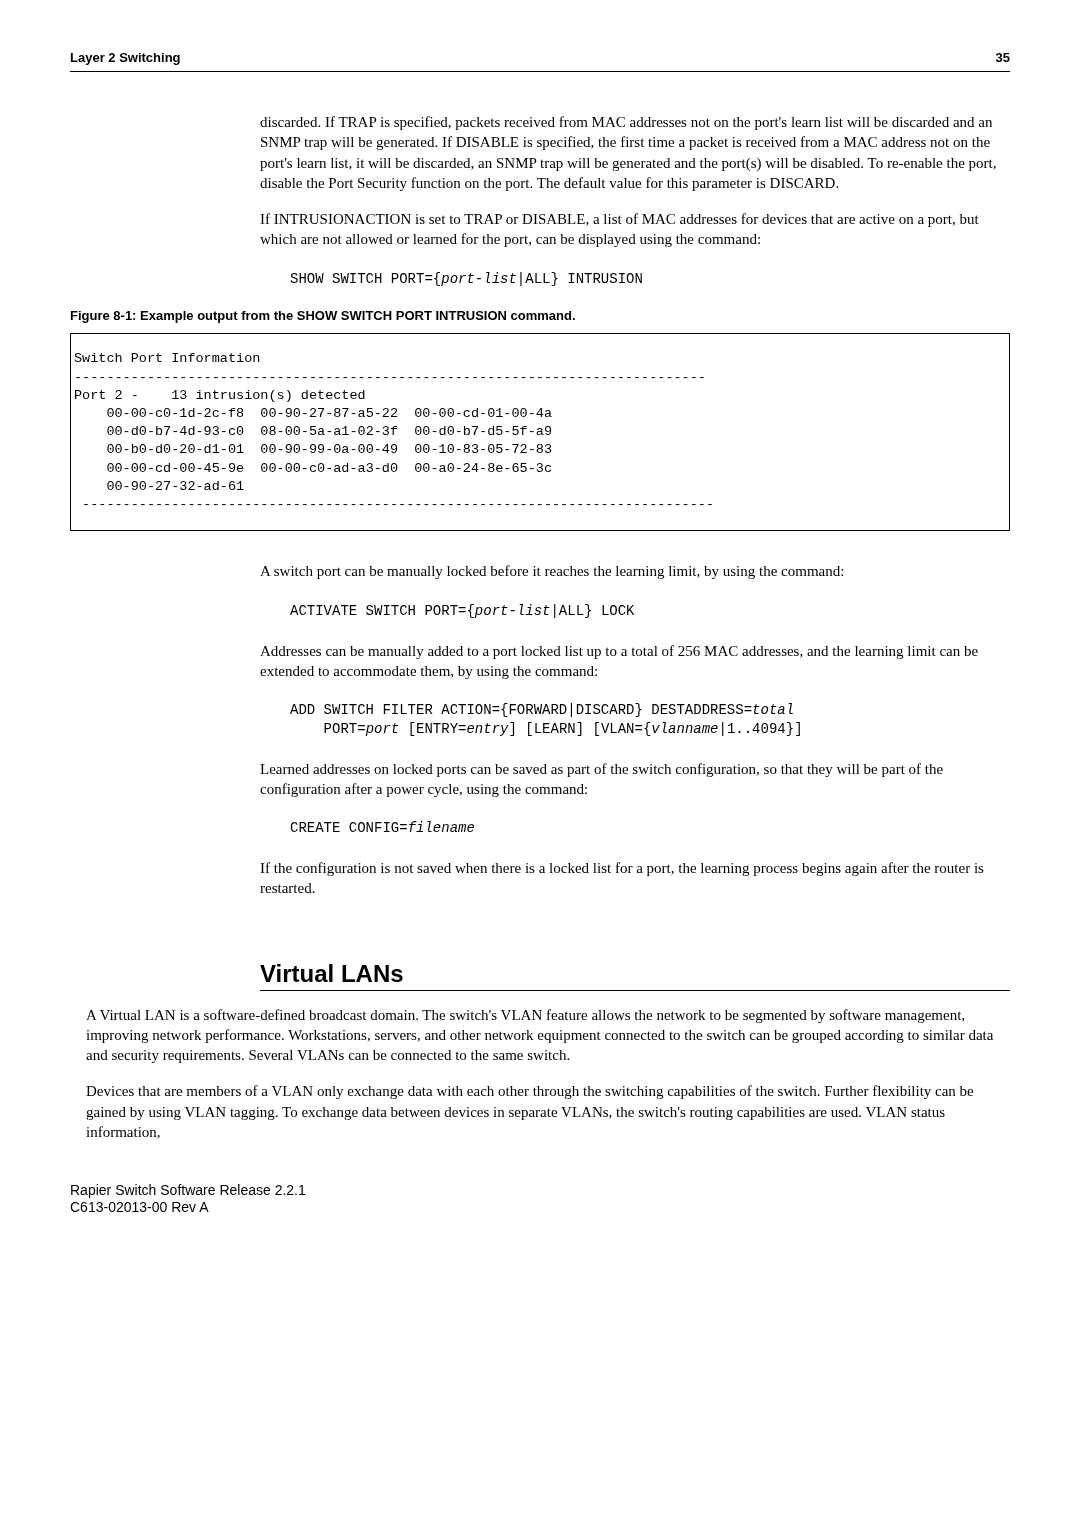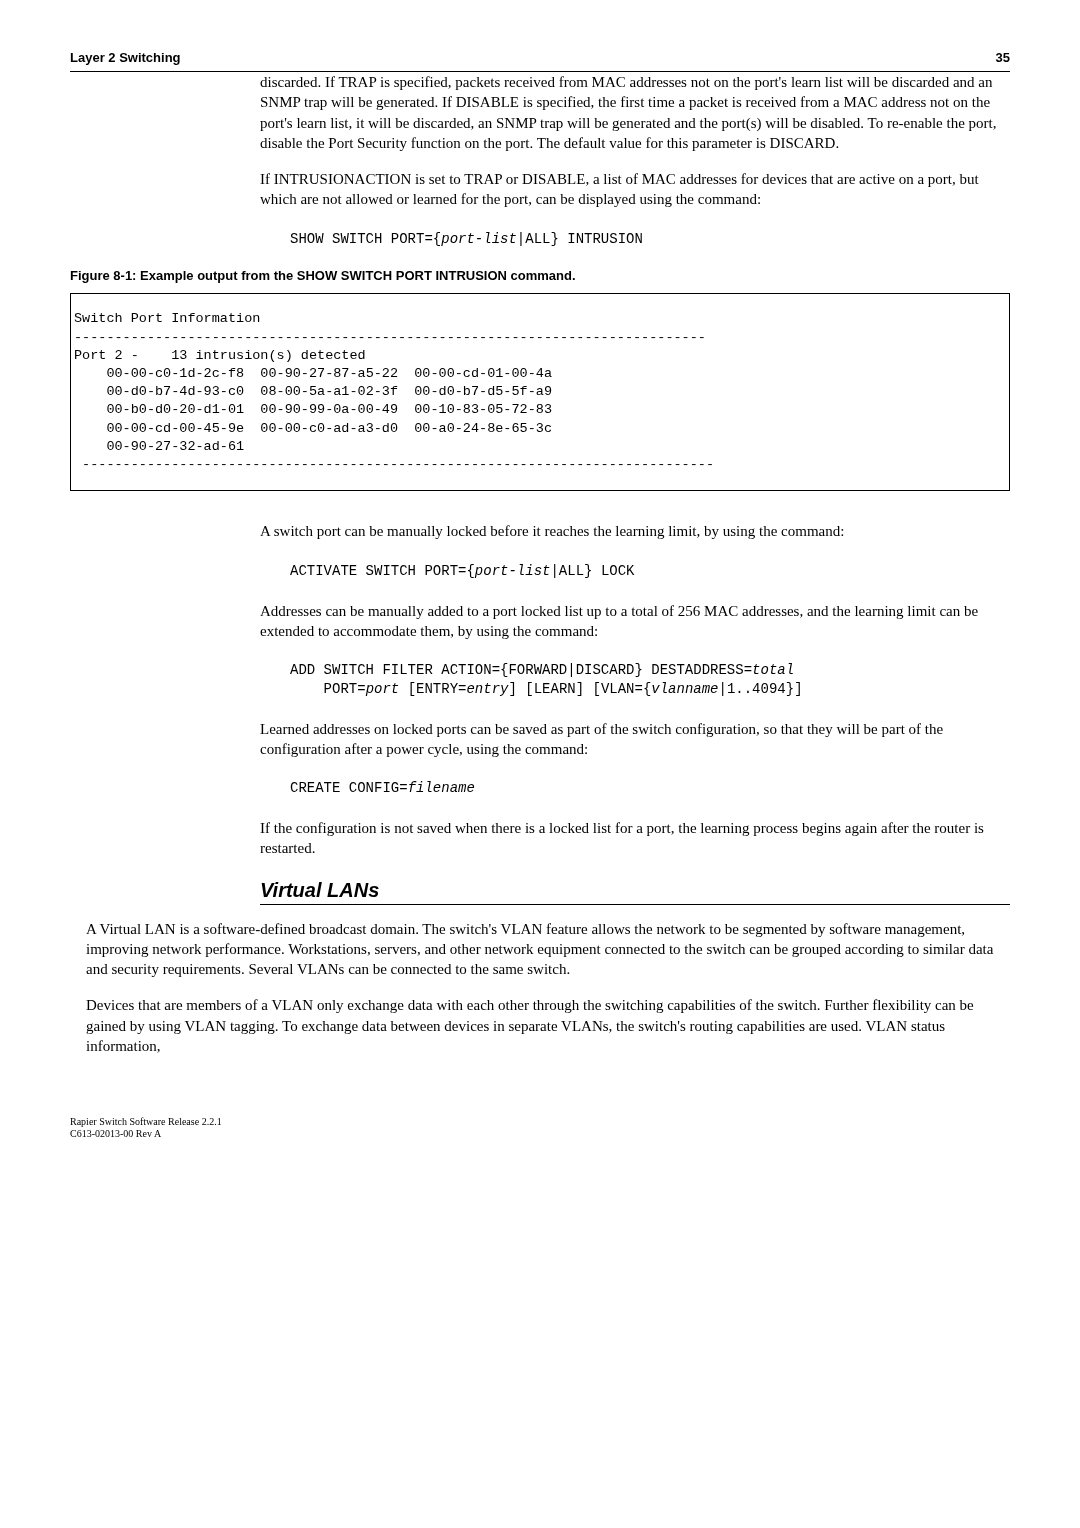--- a/index.html
+++ b/index.html
@@ -14,20 +14,21 @@
     padding: 50px 70px 40px 70px;
   }
   .header-row {
     display: flex;
     justify-content: space-between;
     font-family: Arial, Helvetica, sans-serif;
     font-weight: bold;
     font-size: 13px;
     border-bottom: 1px solid #000;
     padding-bottom: 6px;
+    margin-bottom: 40px;
   }
   .body-text {
     margin-left: 190px;
     font-size: 15px;
     line-height: 1.35;
   }
   .code-inline {
     font-family: 'Courier New', Courier, monospace;
     font-size: 14px;
     margin: 20px 0 20px 30px;
@@ -44,31 +45,30 @@
     padding: 16px 3px;
     font-family: 'Courier New', Courier, monospace;
     font-size: 13.5px;
     white-space: pre;
     margin-bottom: 30px;
     line-height: 1.35;
   }
   h1 {
     font-family: Arial, Helvetica, sans-serif;
     font-weight: bold;
-    font-size: 20px;
-    margin: 20px 0 4px 190px;
+    font-size: 24px;
+    margin: 61px 0 4px 190px;
     border-bottom: 1px solid #000;
     padding-bottom: 2px;
-    font-style: italic;
   }
   .footer {
-    font-family: Liberation Serif, serif;
-    font-size: 10px;
+    font-family: Liberation Sans, sans-serif;
+    font-size: 14px;
     line-height: 1.2;
-    margin-top: 60px;
+    margin-top: 40px;
   }
   .para { margin-bottom: 16px; }
   .ital { font-style: italic; }
 </style>
 </head>
 <body>
 
 <div class="page">
 
   <div class="header-row">

